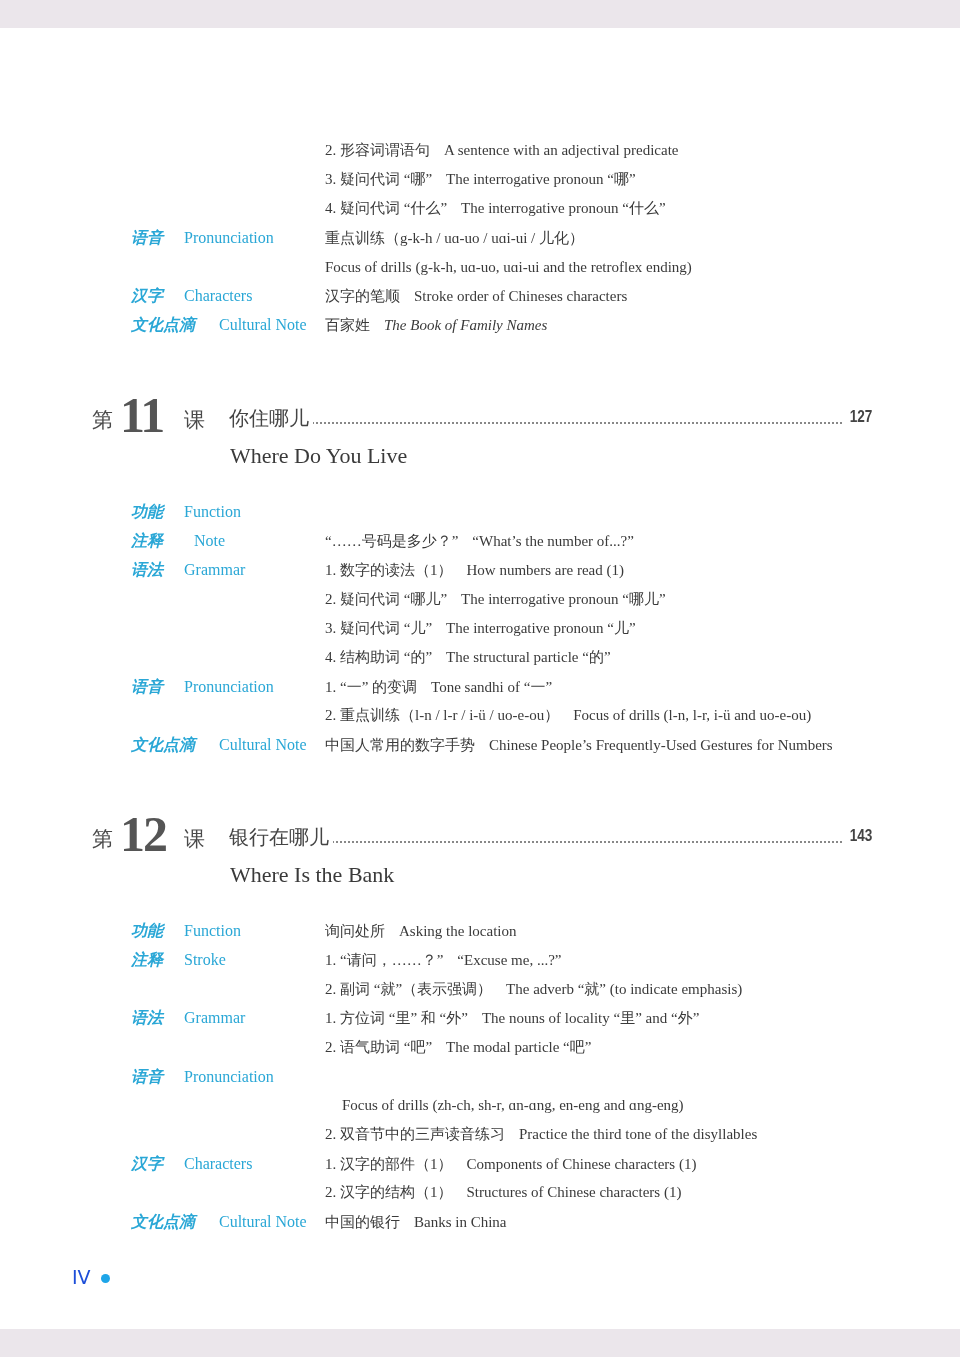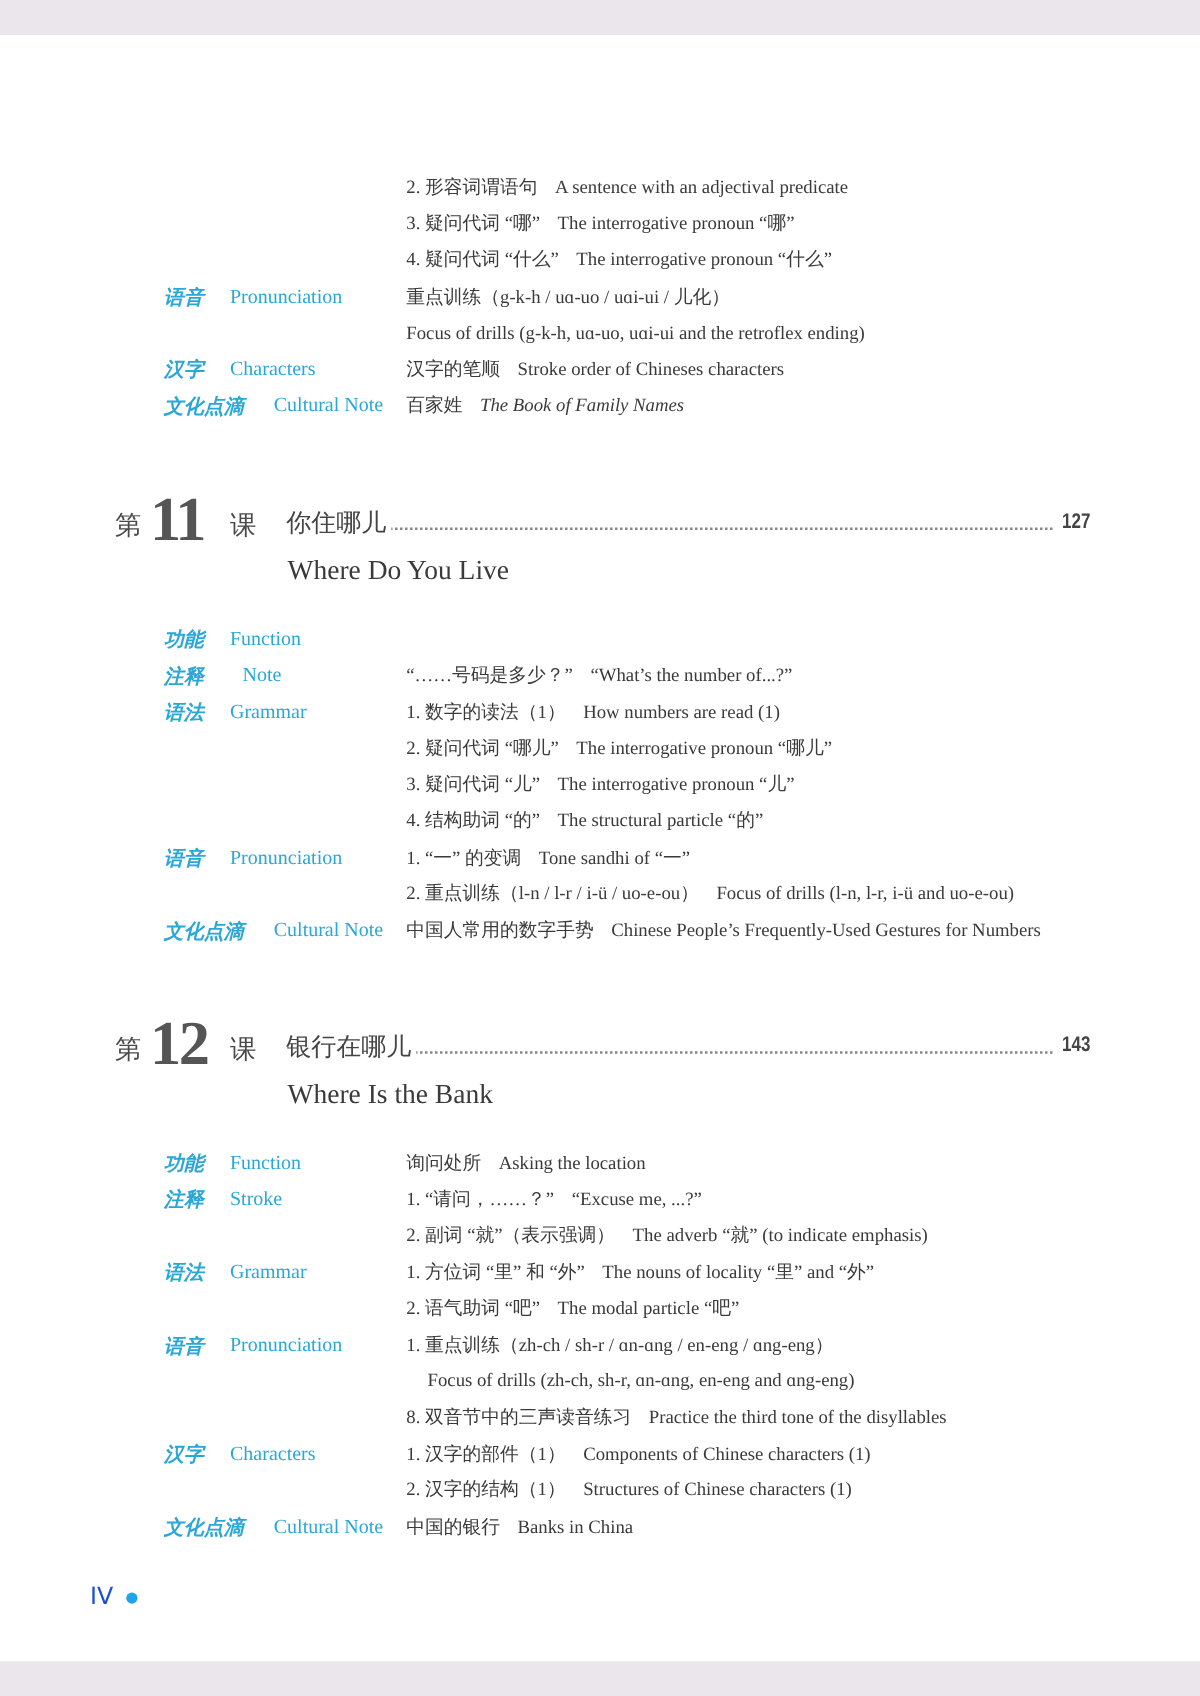--- a/index.html
+++ b/index.html
@@ -144,27 +144,26 @@
     <span class="cat-zh">语法</span>
     <span class="cat-en" style="left:184px;">Grammar</span>
     <span class="content"><span class="zh">1. 方位词 “里” 和 “外”</span><span class="en">The nouns of locality “里” and “外”</span></span>
   </div>
   <div class="row" style="top:1036px;left:0;">
     <span class="content"><span class="zh">2. 语气助词 “吧”</span><span class="en">The modal particle “吧”</span></span>
   </div>
   <div class="row" style="top:1066px;left:0;width:960px;">
     <span class="cat-zh">语音</span>
     <span class="cat-en" style="left:184px;">Pronunciation</span>
-    <span class="content"><span class="zh">1. 重点训练（zh-ch / sh-r / ɑn-ɑng / en-eng / ɑng-eng）</span></span>
   </div>
   <div class="row" style="top:1094px;left:0;">
     <span class="content" style="left:342px;"><span class="en">Focus of drills (zh-ch, sh-r, ɑn-ɑng, en-eng and ɑng-eng)</span></span>
   </div>
   <div class="row" style="top:1123px;left:0;">
-    <span class="content"><span class="zh">8. 双音节中的三声读音练习</span><span class="en">Practice the third tone of the disyllables</span></span>
+    <span class="content"><span class="zh">2. 双音节中的三声读音练习</span><span class="en">Practice the third tone of the disyllables</span></span>
   </div>
   <div class="row" style="top:1153px;left:0;width:960px;">
     <span class="cat-zh">汉字</span>
     <span class="cat-en" style="left:184px;">Characters</span>
     <span class="content"><span class="zh">1. 汉字的部件（1）</span><span class="en">Components of Chinese characters (1)</span></span>
   </div>
   <div class="row" style="top:1181px;left:0;">
     <span class="content"><span class="zh">2. 汉字的结构（1）</span><span class="en">Structures of Chinese characters (1)</span></span>
   </div>
   <div class="row" style="top:1211px;left:0;width:960px;">

